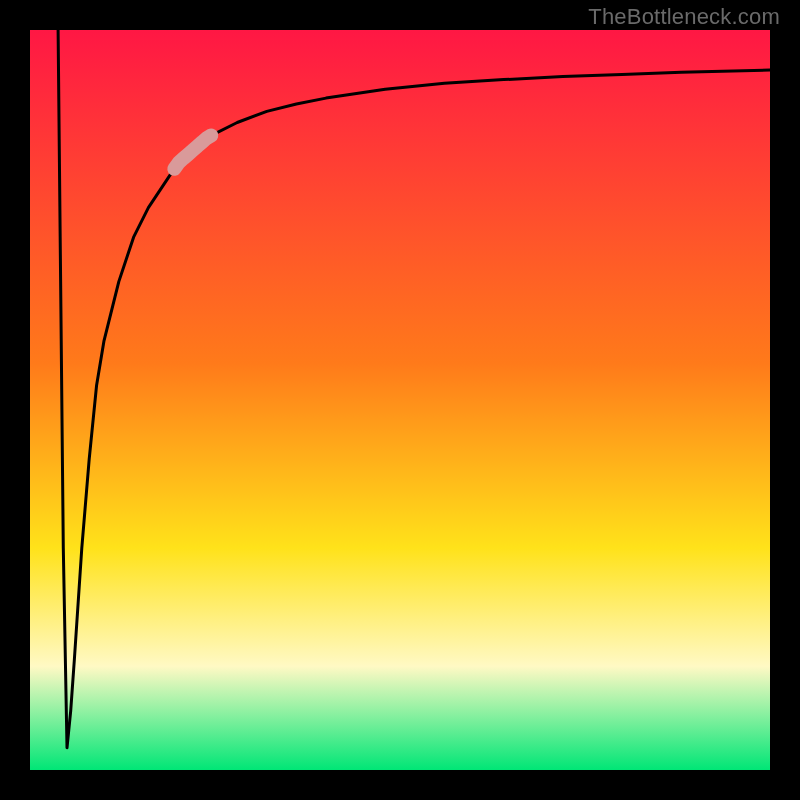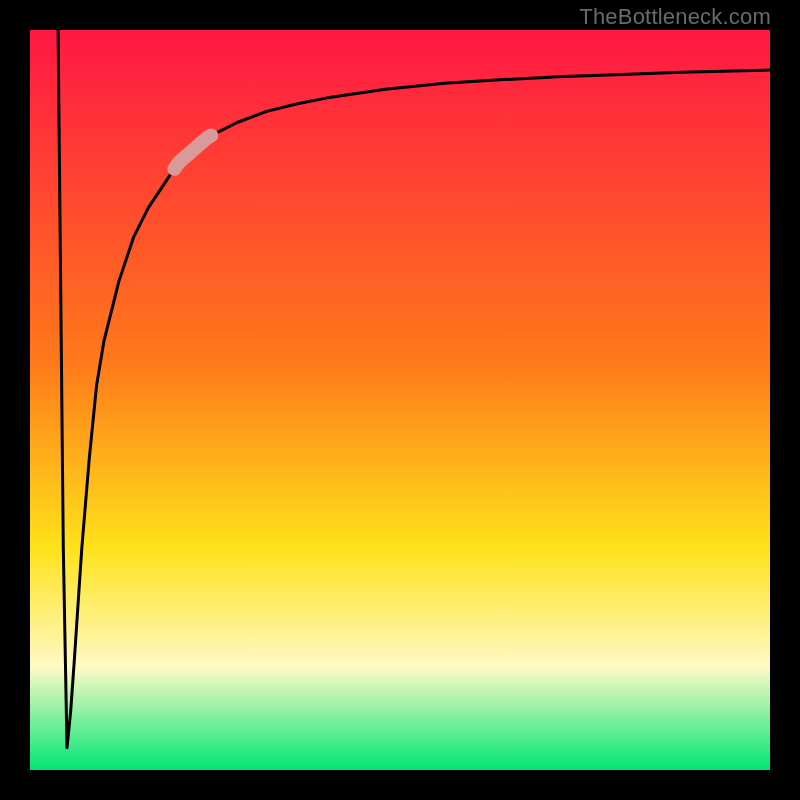--- a/index.html
+++ b/index.html
@@ -13,21 +13,21 @@
   }
   .stage {
     position: relative;
     width: 800px;
     height: 800px;
     background: #000;
   }
   .watermark {
     position: absolute;
     top: 4px;
-    right: 29px;
+    right: 20px;
     color: #6a6a6a;
     font-size: 22px;
     font-weight: 500;
     letter-spacing: 0.2px;
     z-index: 5;
   }
   svg {
     position: absolute;
     top: 0;
     left: 0;

